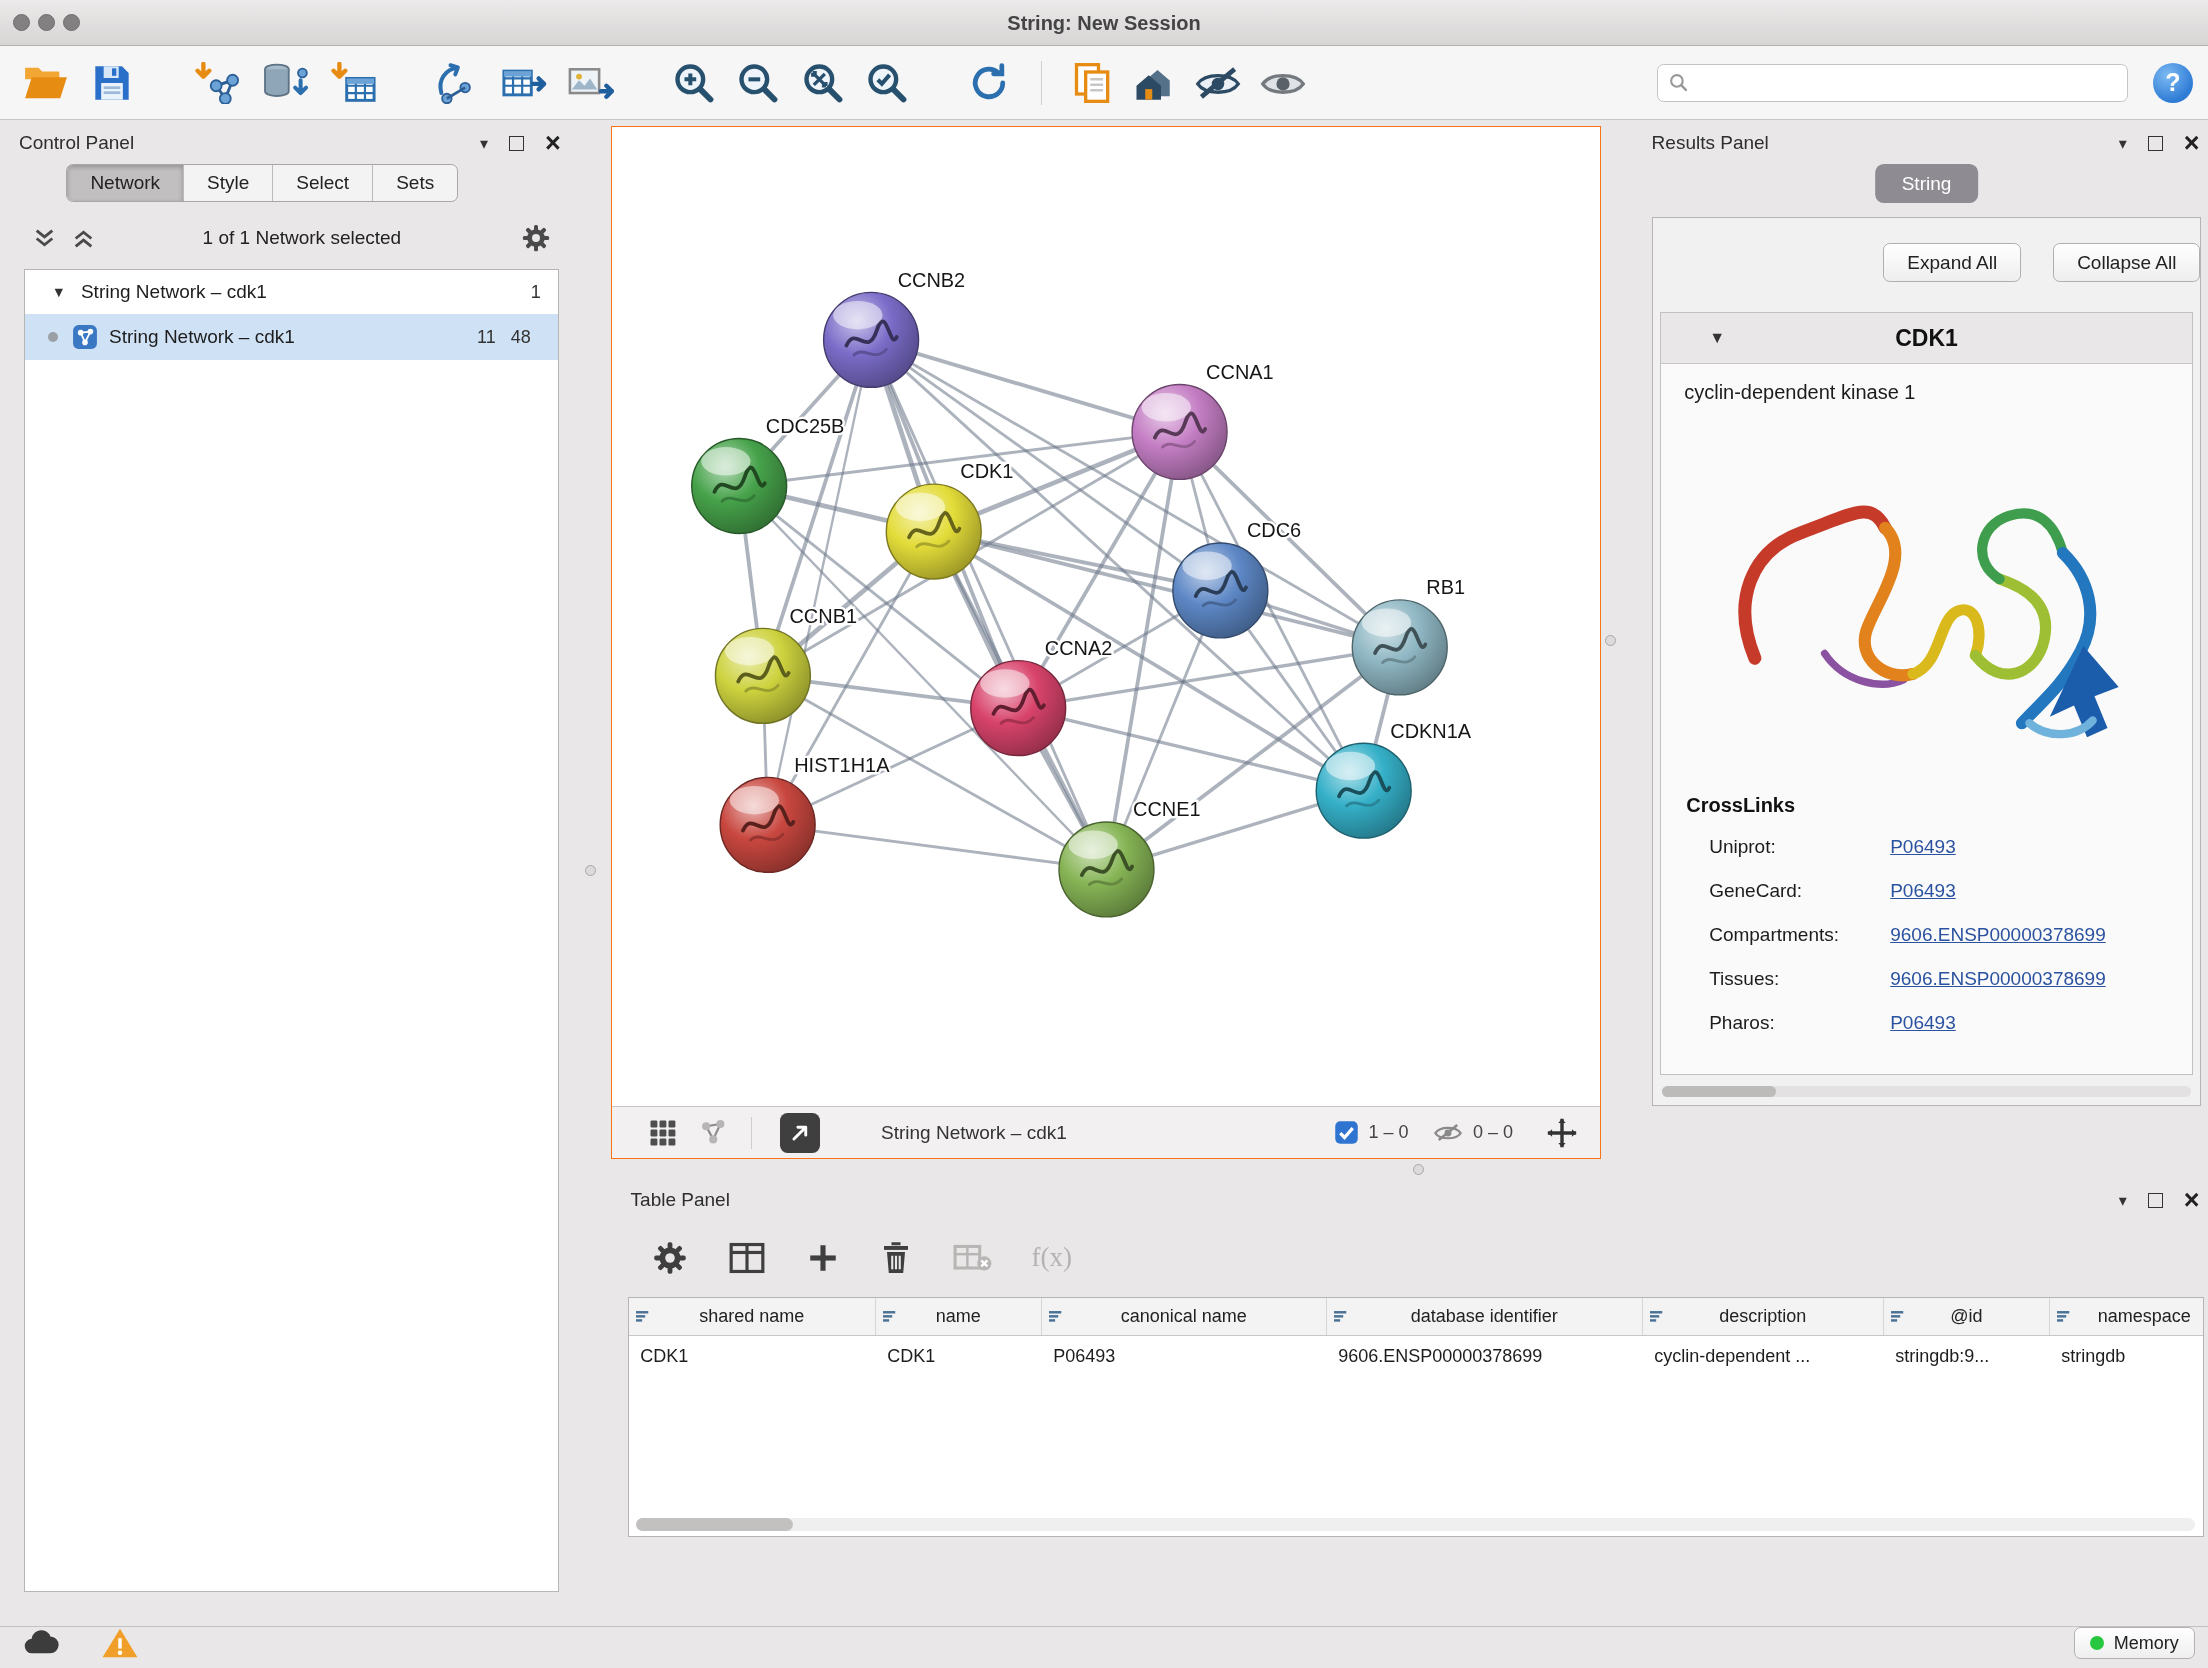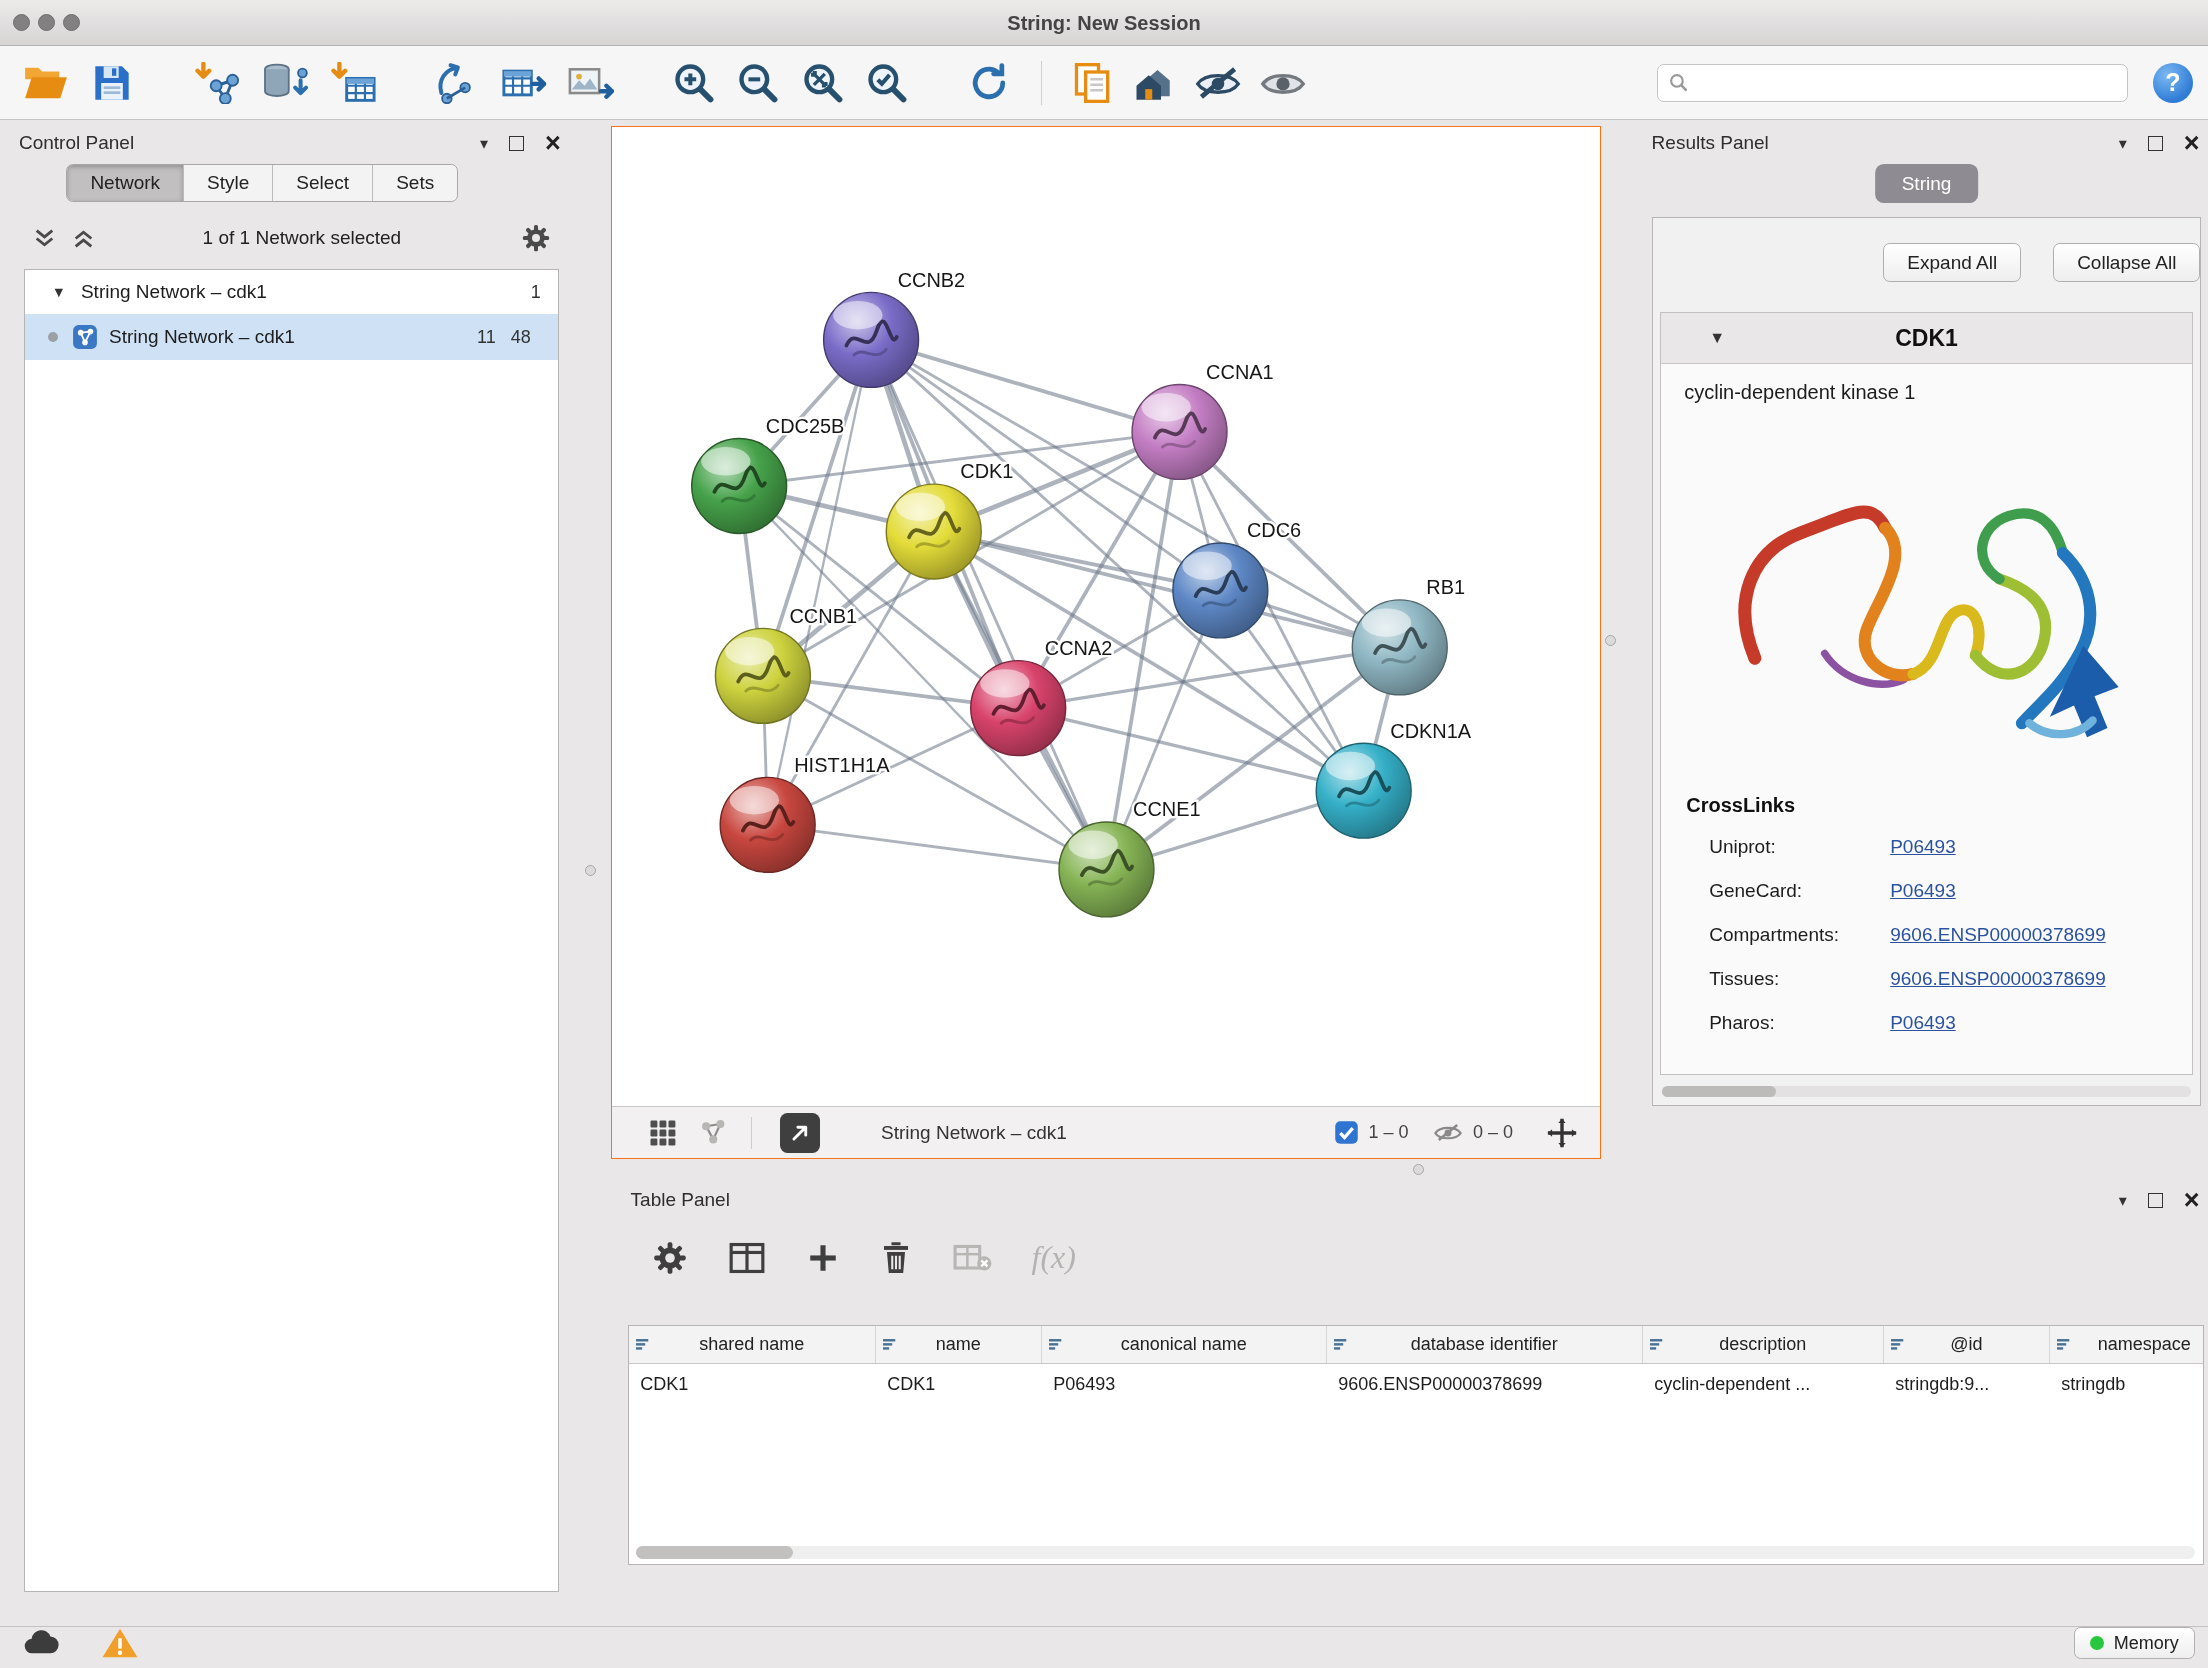--- a/index.html
+++ b/index.html
@@ -89,23 +89,23 @@
   .xl-row { display:flex; height:44px; align-items:center; font-size:19px; }
   .xl-label { margin-left:48px; width:181px; color:#1c1c1c; }
   .xl-value { color:#2a52a0; text-decoration:underline; }
   .rp-scroll { position:absolute; left:9.5px; right:9.5px; bottom:7.6px; height:11.4px; background:#e3e1e1;
     border-radius:5.7px; }
   .rp-scroll .handle { width:114px; height:11.4px; background:#bdbaba; border-radius:5.7px; }
 
   
   .table-panel { position:absolute; left:623px; top:1183px; width:1586px; height:438px; }
   .tp-toolbar { position:absolute; left:28.5px; top:46px; height:57px; display:flex; align-items:center; gap:40px; }
-  .fx-label { font-family:"Liberation Serif", serif; font-style:italic; font-size:32px; color:#b5b2b2; }
+  .fx-label { font-family:"Liberation Serif", serif; font-size:27px; color:#b5b2b2; }
   .tp-table { position:absolute; left:4.8px; top:114px; width:1576px; height:240px; background:#fff;
-    border:1px solid #b7b4b4; overflow:hidden;margin-top:28px; }
+    border:1px solid #b7b4b4; overflow:hidden; }
   .tp-head { display:flex; height:38px; background:#f4f3f3; border-bottom:1px solid #c9c6c6; }
   .tp-th { position:relative; display:flex; align-items:center; justify-content:center;
     border-right:1px solid #d8d5d5; font-size:18px; color:#222; flex:0 0 auto; overflow:hidden; }
   .tp-th .sort-ico { position:absolute; left:6.7px; top:11.4px; }
   .tp-tr { display:flex; height:40px; align-items:center; }
   .tp-td { flex:0 0 auto; padding-left:11.4px; font-size:18px; color:#1d1d1d; overflow:hidden; white-space:nowrap; }
   .tp-hscroll { position:absolute; left:7.6px; right:7.6px; bottom:4.8px; height:13.3px; background:#f0efef; border-radius:6.7px; }
   .tp-hscroll .handle { width:157px; height:13.3px; background:#c3c0c0; border-radius:6.7px; }
   .tp-tabs { position:absolute; bottom:5.7px; left:50%; transform:translateX(-50%); display:flex; }
   .tp-tab { height:40px; line-height:40px; padding:0 25px; font-size:19px; color:#222;

